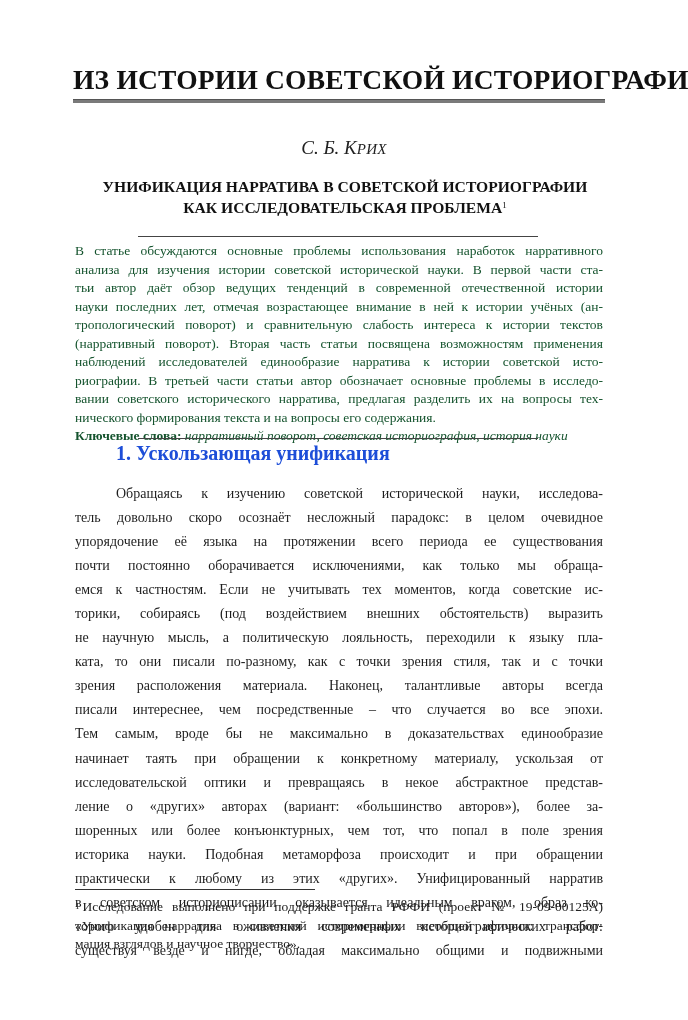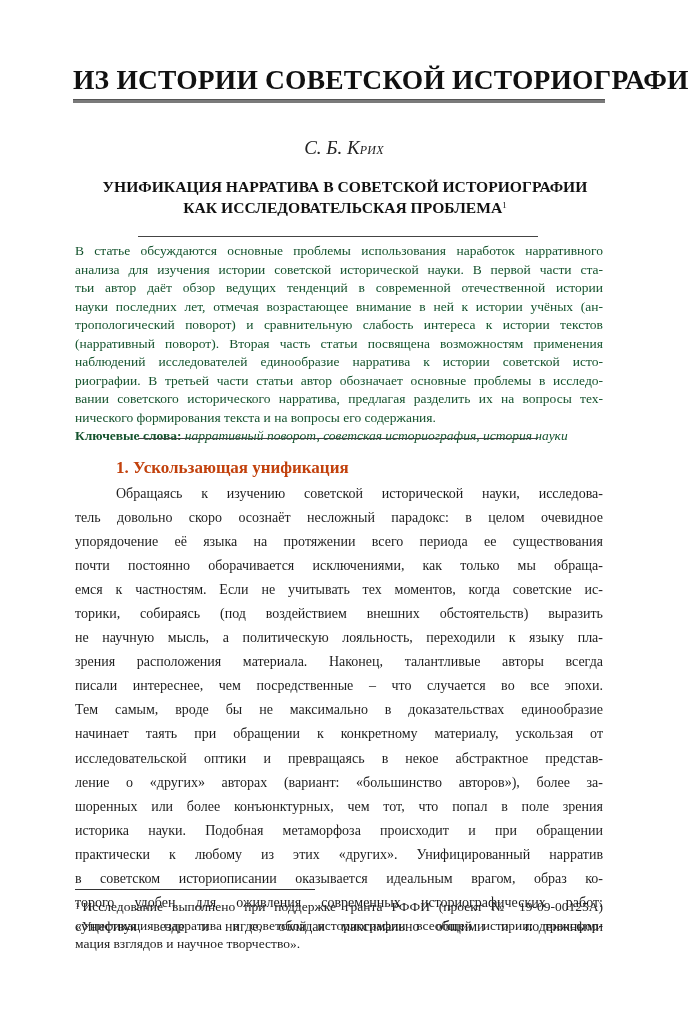--- a/index.html
+++ b/index.html
@@ -14,21 +14,21 @@
       line-height: 32px; white-space: nowrap; color: #111;
     }
     .header-rule {
       position: absolute; left: 73px; top: 99px; width: 532px; height: 3px;
       background: #7a7a7a; border-top: 1px solid #555;
     }
     .author {
       position: absolute; left: 0; top: 137px; width: 688px; text-align: center;
       font-style: italic; font-size: 19px; color: #222;
     }
-    .author .sc { font-size: 12px; letter-spacing: 0.3px; }
+    .author .sc { font-size: 15px; letter-spacing: 0.3px; }
     .title {
       position: absolute; left: 60px; top: 176px; width: 570px; text-align: center;
       font-weight: bold; font-size: 15.6px; line-height: 21px; color: #111;
     }
     .title sup { font-weight: normal; font-size: 9px; vertical-align: top; position: relative; top: -2px; }
     .rule-top {
       position: absolute; left: 138px; top: 236px; width: 400px; height: 0;
       border-top: 1.3px solid #444;
     }
     .abstract {
@@ -36,22 +36,22 @@
       font-size: 13.5px; line-height: 18.5px; text-align: justify; text-align-last: left;
       color: #14532d;
     }
     .abstract .kw { font-weight: bold; }
     .abstract .kw-list { font-style: italic; }
     .rule-bottom {
       position: absolute; left: 138px; top: 438px; width: 400px; height: 0;
       border-top: 1.3px solid #444;
     }
     .section-title {
-      position: absolute; left: 116px; top: 458px; font-weight: bold; font-size: 17px;
-      color: #c2410c; white-space: nowrap;
+      position: absolute; left: 116px; top: 442px; font-weight: bold; font-size: 20px;
+      color: #1d4ed8; white-space: nowrap;
     }
     .body-text {
       position: absolute; left: 75px; top: 482px; width: 528px;
       font-size: 14px; line-height: 24.05px; text-align: justify; color: #1e1e1e;
     }
     .body-text .line { display: block; text-align: justify; text-align-last: justify; white-space: nowrap; }
     .body-text .indent { padding-left: 41px; }
     .footnote-rule {
       position: absolute; left: 75px; top: 889px; width: 240px; height: 0;
       border-top: 1.3px solid #333;
@@ -104,20 +104,21 @@
   <div class="section-title">1. Ускользающая унификация</div>
 
   <div class="body-text">
     <span class="line indent">Обращаясь к изучению советской исторической науки, исследова-</span>
     <span class="line">тель довольно скоро осознаёт несложный парадокс: в целом очевидное</span>
     <span class="line">упорядочение её языка на протяжении всего периода ее существования</span>
     <span class="line">почти постоянно оборачивается исключениями, как только мы обраща-</span>
     <span class="line">емся к частностям. Если не учитывать тех моментов, когда советские ис-</span>
     <span class="line">торики, собираясь (под воздействием внешних обстоятельств) выразить</span>
     <span class="line">не научную мысль, а политическую лояльность, переходили к языку пла-</span>
+    <span class="line">ката, то они писали по-разному, как с точки зрения стиля, так и с точки</span>
     <span class="line">зрения расположения материала. Наконец, талантливые авторы всегда</span>
     <span class="line">писали интереснее, чем посредственные – что случается во все эпохи.</span>
     <span class="line">Тем самым, вроде бы не максимально в доказательствах единообразие</span>
     <span class="line">начинает таять при обращении к конкретному материалу, ускользая от</span>
     <span class="line">исследовательской оптики и превращаясь в некое абстрактное представ-</span>
     <span class="line">ление о «других» авторах (вариант: «большинство авторов»), более за-</span>
     <span class="line">шоренных или более конъюнктурных, чем тот, что попал в поле зрения</span>
     <span class="line">историка науки. Подобная метаморфоза происходит и при обращении</span>
     <span class="line">практически к любому из этих «других». Унифицированный нарратив</span>
     <span class="line">в советском историописании оказывается идеальным врагом, образ ко-</span>

